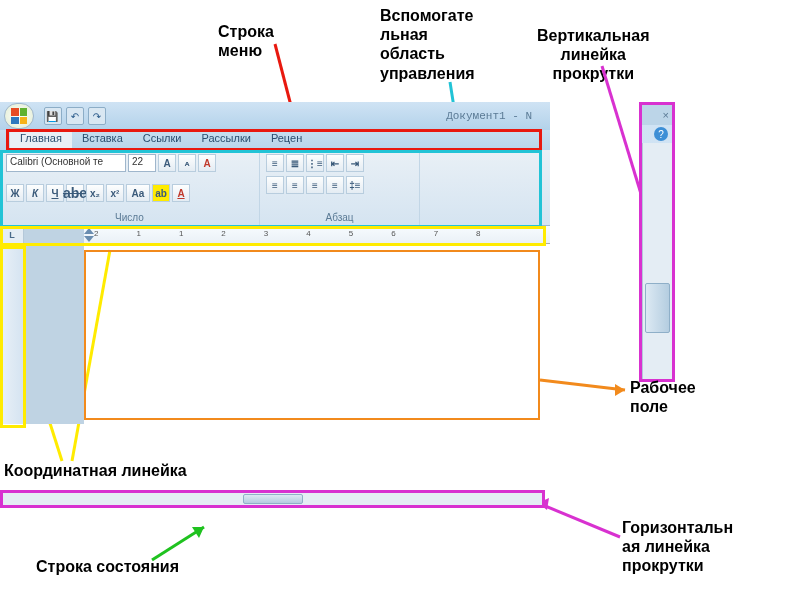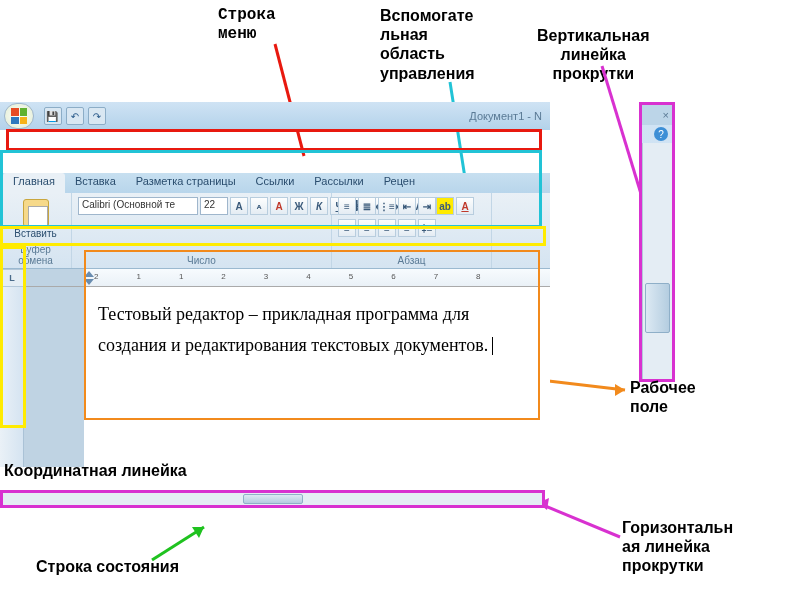--- a/index.html
+++ b/index.html
@@ -10,34 +10,34 @@
   
   .word-window { position: absolute; left: 0; top: 102px; width: 550px; }
   
   .titlebar { background: linear-gradient(#cfe3f4, #b3d2ea); height: 28px; display: flex; align-items: center; }
   .office-btn { width: 30px; height: 26px; margin-left: 4px; border-radius: 14px; background: radial-gradient(#fff, #e0ecd0); border: 1px solid #9fb6cc; display:flex; align-items:center; justify-content:center; }
   .office-logo { width: 16px; height: 16px; display: grid; grid-template: 1fr 1fr / 1fr 1fr; gap: 1px; }
   .office-logo div:nth-child(1){background:#e74c25;} .office-logo div:nth-child(2){background:#61b131;}
   .office-logo div:nth-child(3){background:#2f78bf;} .office-logo div:nth-child(4){background:#f6b21a;}
   .qat { display: flex; gap: 4px; margin-left: 10px; align-items: center; }
   .qat-btn { width: 18px; height: 18px; border: 1px solid #8cadc7; background: #d9e7f2; border-radius: 2px; display:flex;align-items:center;justify-content:center; font-size:10px; color:#2a5a8a; }
-  .doc-title { color: #5a7a95; font-size: 11px; margin-left: auto; margin-right: 8px; }
-  
-  .ribbon-tabs { height: 20px; background: linear-gradient(#c7dff0, #b8d5eb); display: flex; gap: 0; padding-left: 3px; margin-top: 43px; }
+  .doc-title { color: #5a7a95; font-size: 11px; margin-left: auto; margin-right: 18px; font-family: Liberation Mono, monospace; }
+  
+  .ribbon-tabs { height: 20px; background: linear-gradient(#c7dff0, #b8d5eb); display: flex; gap: 0; padding-left: 10px; }
   .ribbon-tabs .tab { padding: 2px 10px; font-size: 11px; color: #2a4d6e; cursor: default; }
   .ribbon-tabs .tab.active { background: #e9f0f6; border-radius: 3px 3px 0 0; }
   .menu-highlight { position: absolute; border: 3px solid #e8190f; pointer-events: none; }
   
   .ribbon-body { background: linear-gradient(#e9f0f6, #d5e4f1); height: 76px; display: flex; border-bottom: 1px solid #9bb9d0; }
   .ribbon-group { border-right: 1px solid #c2d6e6; padding: 4px 6px 2px 6px; display: flex; flex-direction: column; justify-content: space-between; }
   .group-label { font-size: 10px; color: #5a7a95; text-align: center; margin-top: auto; padding-top: 2px; }
   .paste-btn { display:flex; flex-direction:column; align-items:center; gap:1px; padding:2px 4px; }
   .paste-icon { width: 26px; height: 28px; background: #f6d98a; border: 1px solid #c9a63e; border-radius: 3px; position: relative; }
   .paste-icon::after { content:""; position:absolute; top:6px; left:4px; width:18px; height:18px; background:#fff; border:1px solid #aaa; }
-  .font-block { display:flex; flex-direction:row; gap:2px; }
+  .font-block { display:flex; flex-direction:column; gap:12px; }
   .font-row { display:flex; gap:2px; align-items:center; }
   .combo { height:18px; background:#fff; border:1px solid #9fb6cc; font-size:10px; padding:1px 3px; color:#333; }
   .sqbtn { width:18px; height:18px; background: linear-gradient(#fdfefe,#e4ecf3); border:1px solid #b8cdde; display:flex; align-items:center; justify-content:center; font-size:10px; font-weight:bold; color:#3a5a7a; }
   .para-block { display:flex; flex-direction:column; gap:4px; }
   .ctrl-highlight { position: absolute; border: 3px solid #22c3d6; pointer-events:none; }
   
   .ruler-highlight { position:absolute; border:3px solid #ffeb00; pointer-events:none; }
   .ruler-bar { height: 18px; background: #fff; border-bottom:1px solid #aaa; display:flex; }
   .ruler-corner { width: 24px; height:18px; background: #e4edf4; border:1px solid #b4c8d9; display:flex; align-items:center; justify-content:center; color:#4a6b8a; font-size:9px; font-weight:bold; }
   .ruler-scale { flex:1; background: linear-gradient(#f7fbfe,#eaf1f7); position:relative; font-size:8px; color:#555; }
@@ -65,21 +65,21 @@
   .bottom-strip { position:absolute; left:0; top:490px; width:545px; }
   .hscroll-highlight { border:3px solid #d831d0; height:18px; background:#e4edf4; display:flex; align-items:center; }
   .hscroll-thumb { width:60px; height:10px; margin-left:240px; background: linear-gradient(#dce9f3,#b4cde0); border:1px solid #8eafc8; border-radius:2px; }
   .status-highlight { border:3px solid #1fc21f; height:20px; background: linear-gradient(#cfe3f4,#b4d0e6); display:flex; align-items:center; gap:14px; padding-left:6px; font-size:10px; color:#2a4d6e; }
   .check-ico { width:12px; height:12px; border:1px solid #5a9a5a; border-radius:2px; color:#2a8a2a; display:flex; align-items:center; justify-content:center; font-size:9px; }
   svg.connector { position:absolute; overflow:visible; pointer-events:none; }
 </style>
 </head>
 <body>
 
-<div class="label" style="left:218px; top:6px; white-space:pre;font-family:Liberation Mono, monospace;">Строка
+<div class="label" style="left:218px; top:22px; white-space:pre;">Строка
 меню</div>
 <div class="label" style="left:380px; top:6px; white-space:pre;">Вспомогате
 льная
 область
 управления</div>
 <div class="label" style="left:537px; top:6px; white-space:pre; text-align:center;margin-top:20px;">Вертикальная
 линейка
 прокрутки</div>
 
 <svg class="connector" style="left:0;top:0;width:800px;height:600px">
@@ -113,35 +113,27 @@
     <div class="qat">
       <div class="qat-btn">💾</div>
       <div class="qat-btn">↶</div>
       <div class="qat-btn">↷</div>
     </div>
     <div class="doc-title">Документ1 - N</div>
   </div>
   <div class="ribbon-tabs">
     <div class="tab active">Главная</div>
     <div class="tab">Вставка</div>
-    <div class="tab">Разметка страницы</div>
     <div class="tab">Ссылки</div>
     <div class="tab">Рассылки</div>
     <div class="tab">Рецен</div>
   </div>
   <div class="menu-highlight" style="left:6px; top:27px; width:536px; height:22px;"></div>
 
   <div class="ribbon-body">
-    <div class="ribbon-group" style="width:72px;">
-      <div class="paste-btn">
-        <div class="paste-icon"></div>
-        <span style="font-size:10px;color:#2a4d6e;">Вставить</span>
-      </div>
-      <div class="group-label">Буфер обмена</div>
-    </div>
     <div class="ribbon-group" style="width:260px;">
       <div class="font-block">
         <div class="font-row">
           <div class="combo" style="width:120px;">Calibri (Основной те</div>
           <div class="combo" style="width:28px;">22</div>
           <div class="sqbtn">A</div>
           <div class="sqbtn" style="font-size:8px;">ᴀ</div>
           <div class="sqbtn" style="color:#c0392b;">A</div>
         </div>
         <div class="font-row">
@@ -199,23 +191,20 @@
         <span>8</span>
       </div>
     </div>
   </div>
   <div class="ruler-highlight" style="left:0; top:124px; width:546px; height:20px;"></div>
 
   <div class="doc-area">
     <div class="vruler"></div>
     <div class="ruler-highlight" style="left:0; top:144px; width:26px; height:182px;"></div>
     <div class="gutter"></div>
-    <div class="page">
-      <span>Тестовый редактор – прикладная программа для создания и редактирования текстовых документов.</span><span class="cursor"></span>
-    </div>
   </div>
   <div class="text-highlight" style="left:84px; top:148px; width:456px; height:170px;"></div>
 </div>
 
 <div class="vscroll-box">
   <div class="vscroll-inner">
     <div class="vscroll-top">
       <span style="color:#5a7a95;font-size:11px;">×</span>
     </div>
     <div style="height:18px; display:flex; justify-content:flex-end; padding:2px 4px;">

